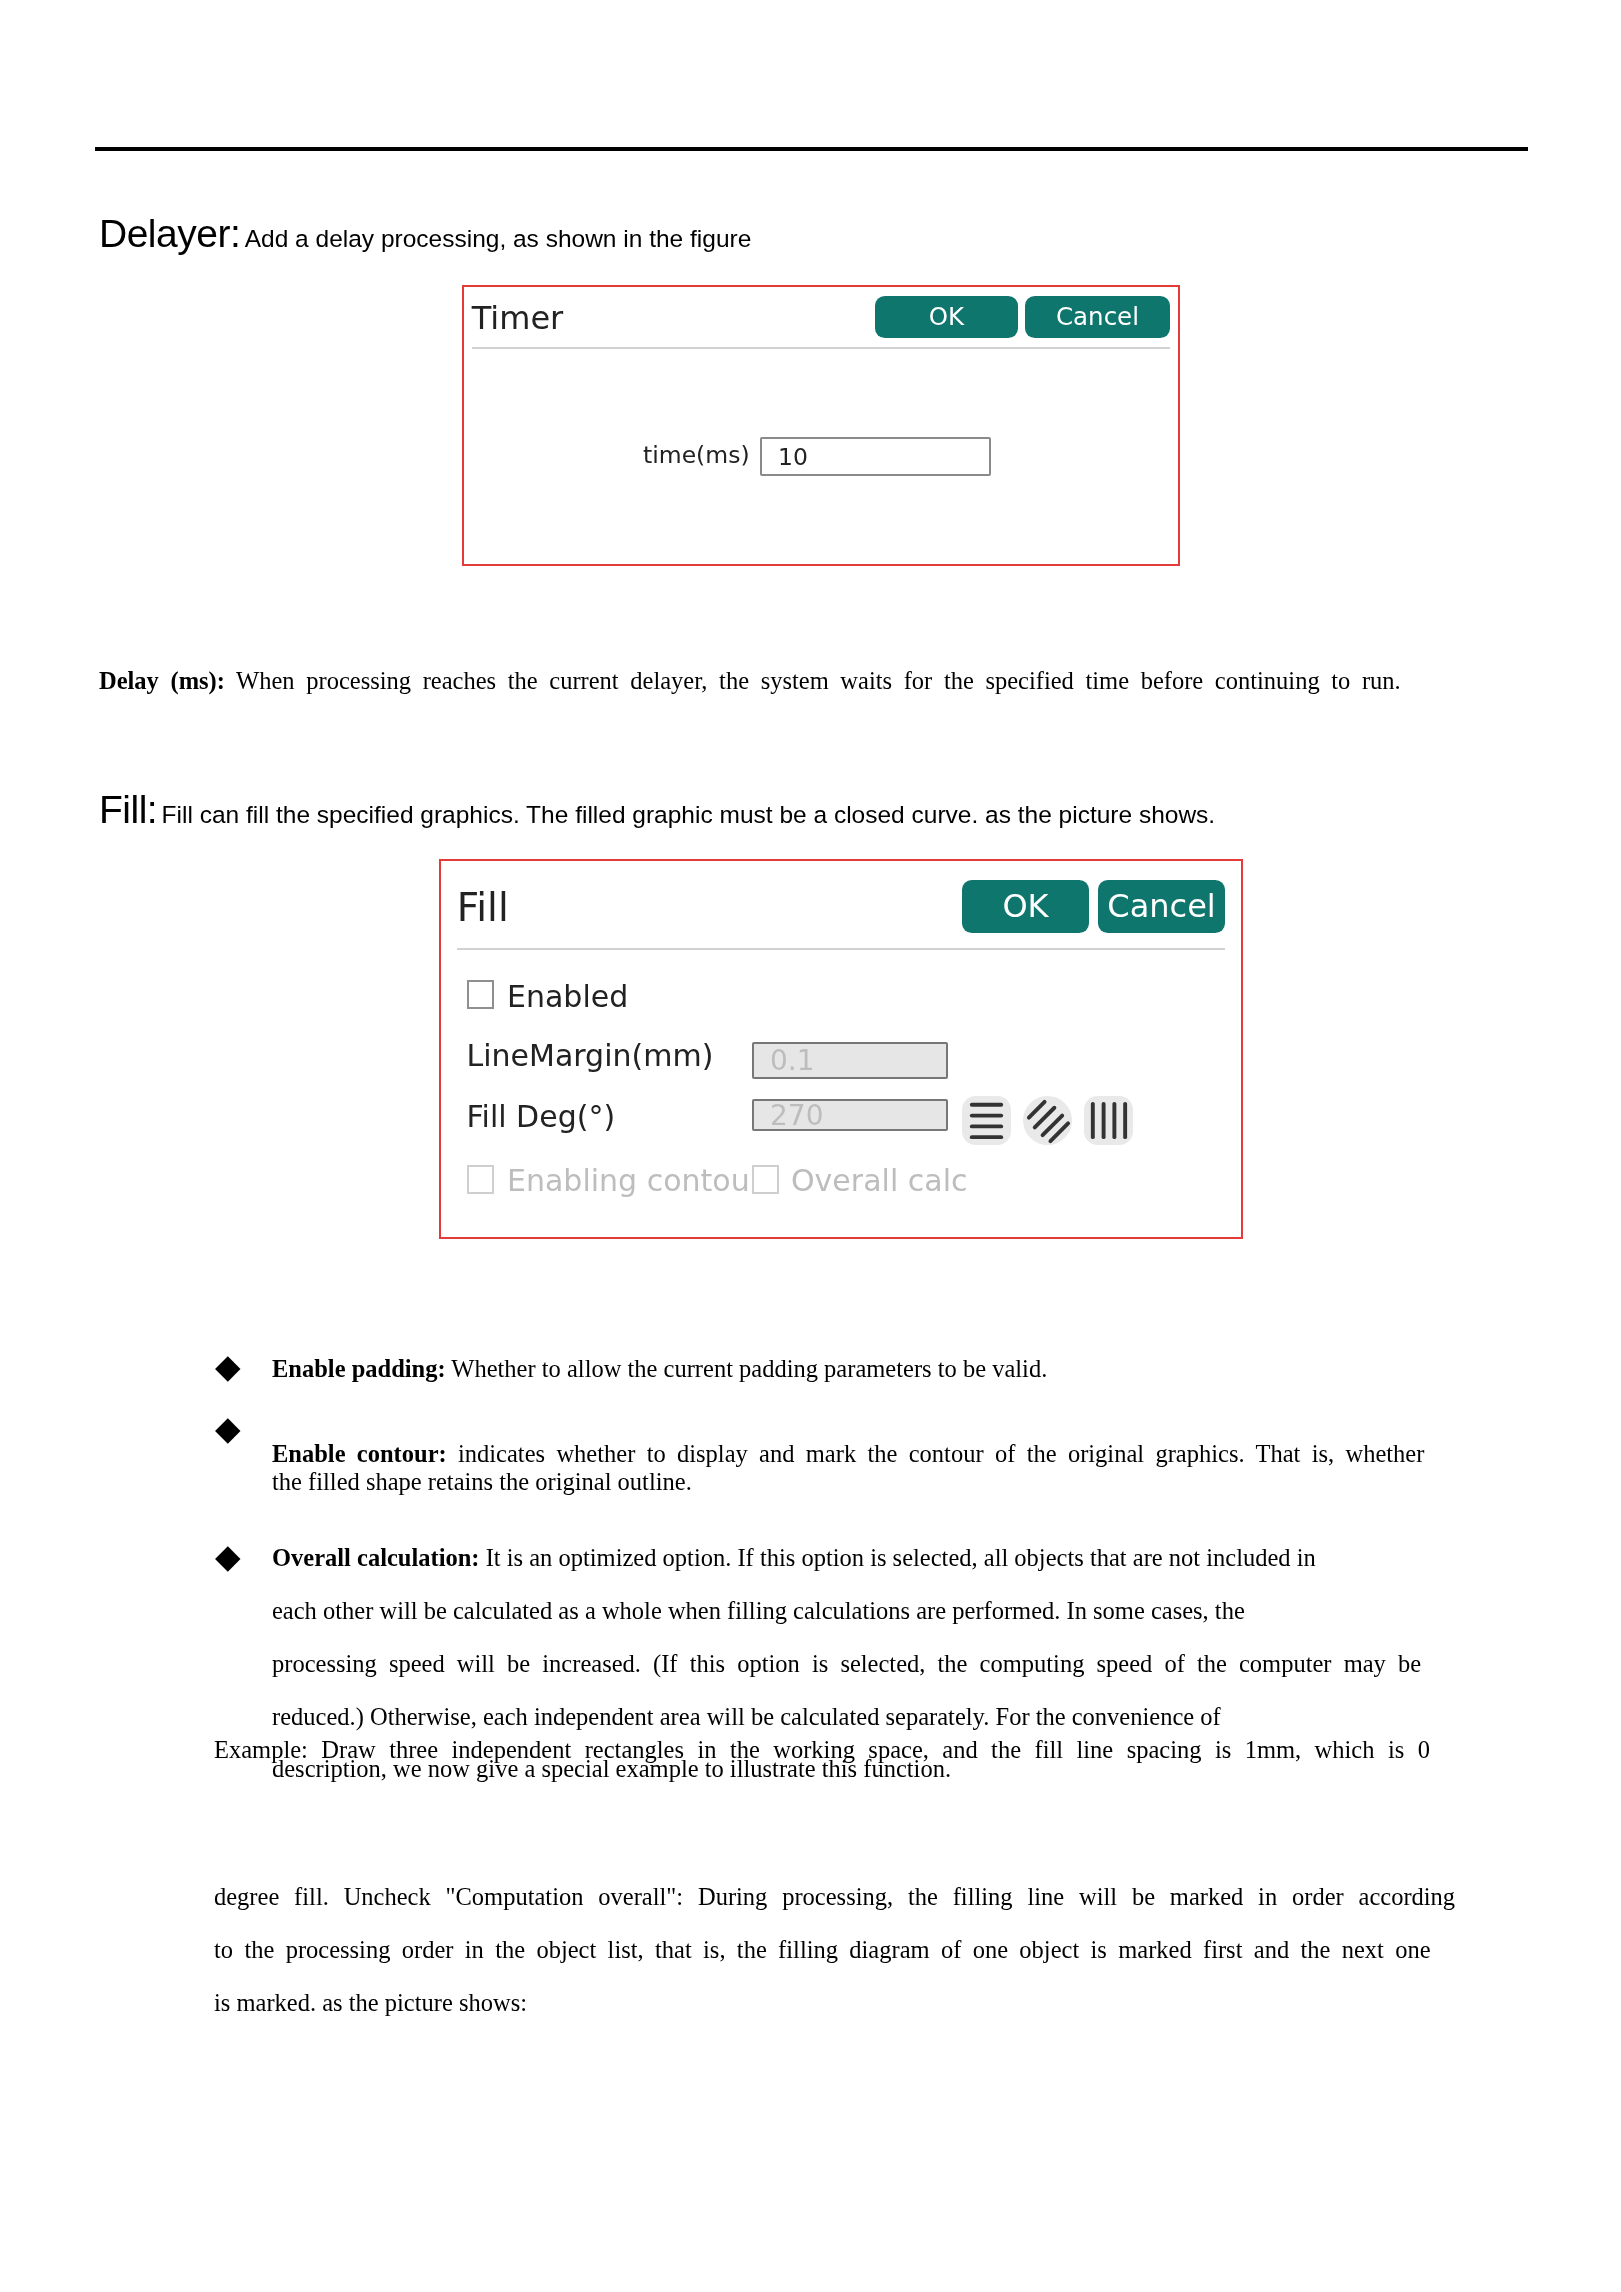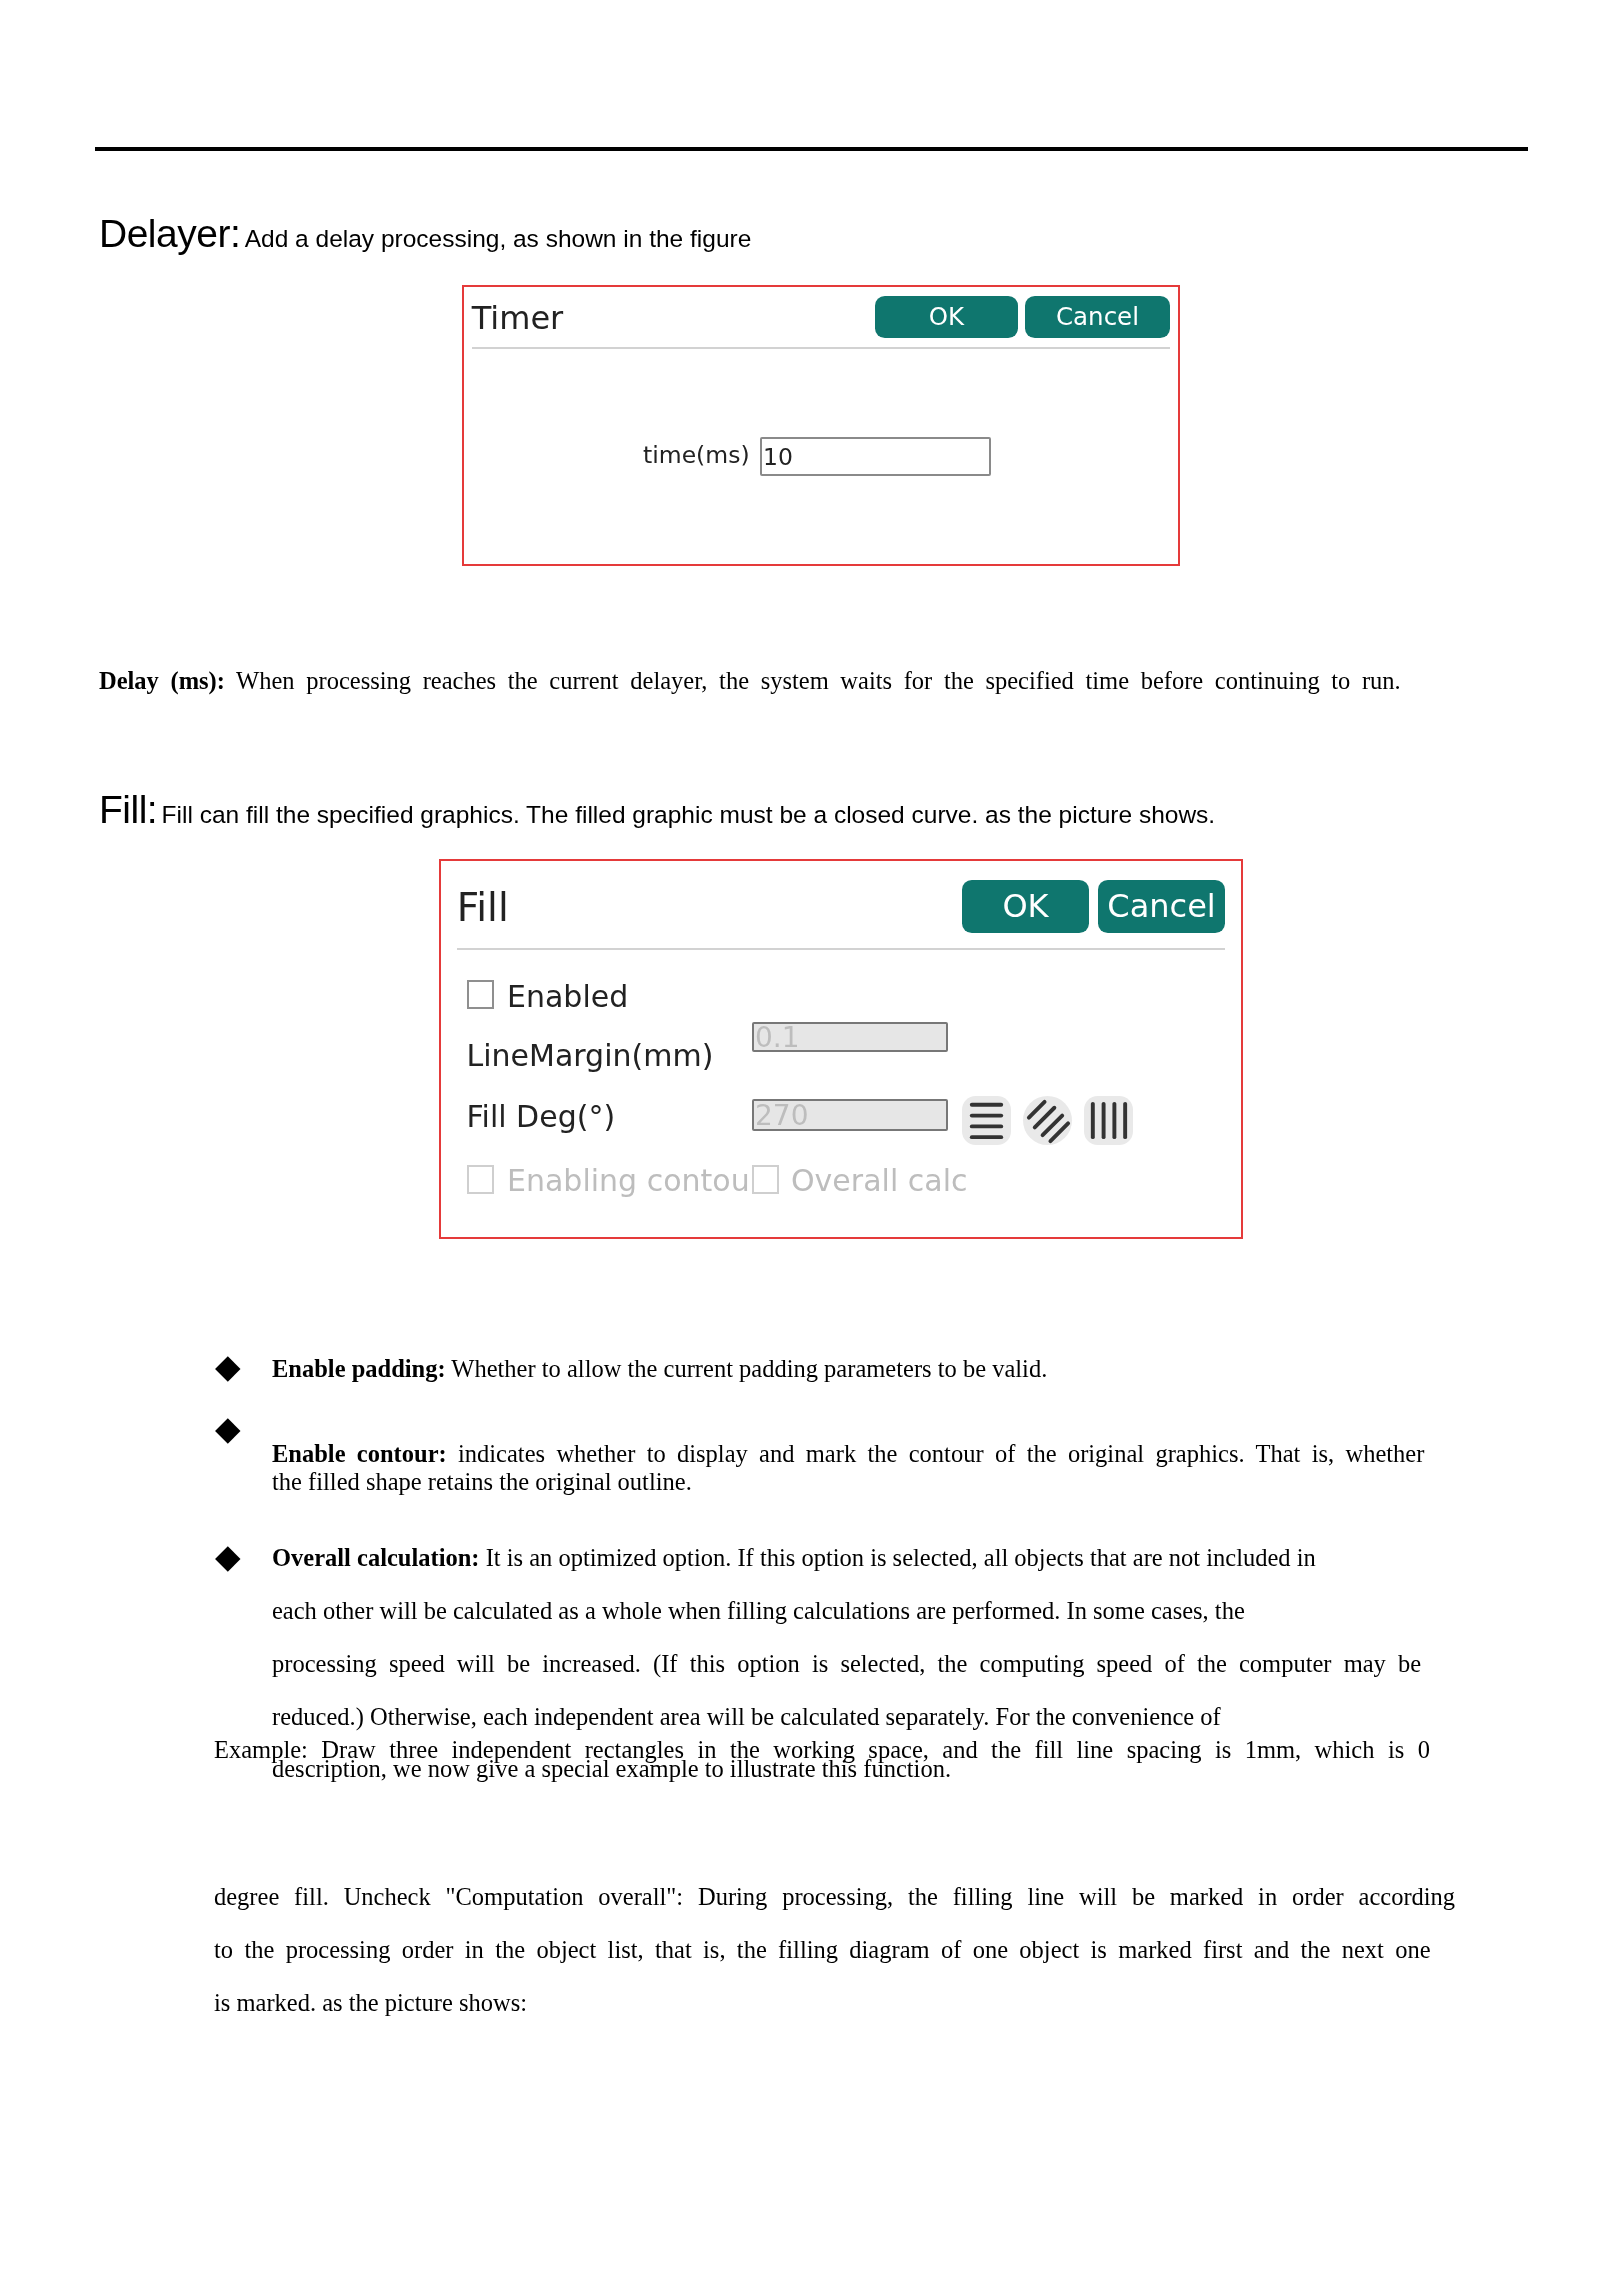--- a/index.html
+++ b/index.html
@@ -14,21 +14,21 @@
 
   
   .dlg { position:absolute; border:2.9px solid #e53a3a; background:#fff; box-sizing:border-box; }
   .dlg-title { position:absolute; color:#222; font-family:"DejaVu Sans", sans-serif; }
   .dlg-sep { position:absolute; height:2px; background:#d2d2d2; }
   .btn { position:absolute; background:#0f766e; color:#fff; border-radius:9.8px;
          display:flex; align-items:center; justify-content:center;
          font-family:"DejaVu Sans", sans-serif; box-sizing:border-box; }
   .lbl { position:absolute; white-space:nowrap; color:#222; font-family:"DejaVu Sans", sans-serif; }
   .inp { position:absolute; box-sizing:border-box; border:2px solid #8a8a8a; border-radius:2px;
-         font-family:"DejaVu Sans", sans-serif; padding-left:1px; display:flex; align-items:center; }
+         font-family:"DejaVu Sans", sans-serif; padding-left:16px; display:flex; align-items:center; }
   .inp.disabled { background:#e6e6e6; color:#bdbdbd; border-color:#777; }
   .cb { position:absolute; width:27.4px; height:29px; box-sizing:border-box; border:2px solid #8f8f8f; background:#fff; }
   .cb.disabled { border-color:#cfcfcf; }
   .dis-txt { color:#bdbdbd; }
   .icon-btn { position:absolute; width:49px; height:49px; border-radius:13.7px; background:#e9e9e9; }
   .bullet { position:absolute; width:17.6px; height:17.6px; background:#000; transform:rotate(45deg); }
 </style>
 </head>
 <body>
 
@@ -61,21 +61,21 @@
 <div class="dlg" style="left:439px; top:859px; width:804px; height:380px;">
   <div class="dlg-title" style="left:15.7px; top:23.5px; font-size:39px;">Fill</div>
   <div class="btn" style="left:521px; top:18.6px; width:127px; height:53px; font-size:32px;">OK</div>
   <div class="btn" style="left:657px; top:18.6px; width:127px; height:53px; font-size:32px;">Cancel</div>
   <div class="dlg-sep" style="left:15.7px; top:87px; width:768px;"></div>
 
   <div class="cb" style="left:25.5px; top:119px;"></div>
   <div class="lbl" style="left:66px; top:118px; font-size:30px;">Enabled</div>
 
   <div class="lbl" style="left:25.5px; top:177px; font-size:30px;">LineMargin(mm)</div>
-  <div class="inp disabled" style="left:311px; top:161px; width:196px; height:30px; font-size:28px;">0.1</div>
+  <div class="inp disabled" style="left:311px; top:181px; width:196px; height:37px; font-size:28px;">0.1</div>
 
   <div class="lbl" style="left:25.5px; top:238px; font-size:30px;">Fill Deg(°)</div>
   <div class="inp disabled" style="left:311px; top:238px; width:196px; height:32px; font-size:28px;">270</div>
 
   <div class="icon-btn" style="left:521px; top:235px;">
     <svg width="49" height="49" viewBox="0 0 50 50">
       <g stroke="#333" stroke-width="4" stroke-linecap="round">
         <line x1="10" y1="9" x2="40" y2="9"></line>
           <line x1="10" y1="20" x2="40" y2="20"></line>
         <line x1="10" y1="31" x2="40" y2="31"></line>

